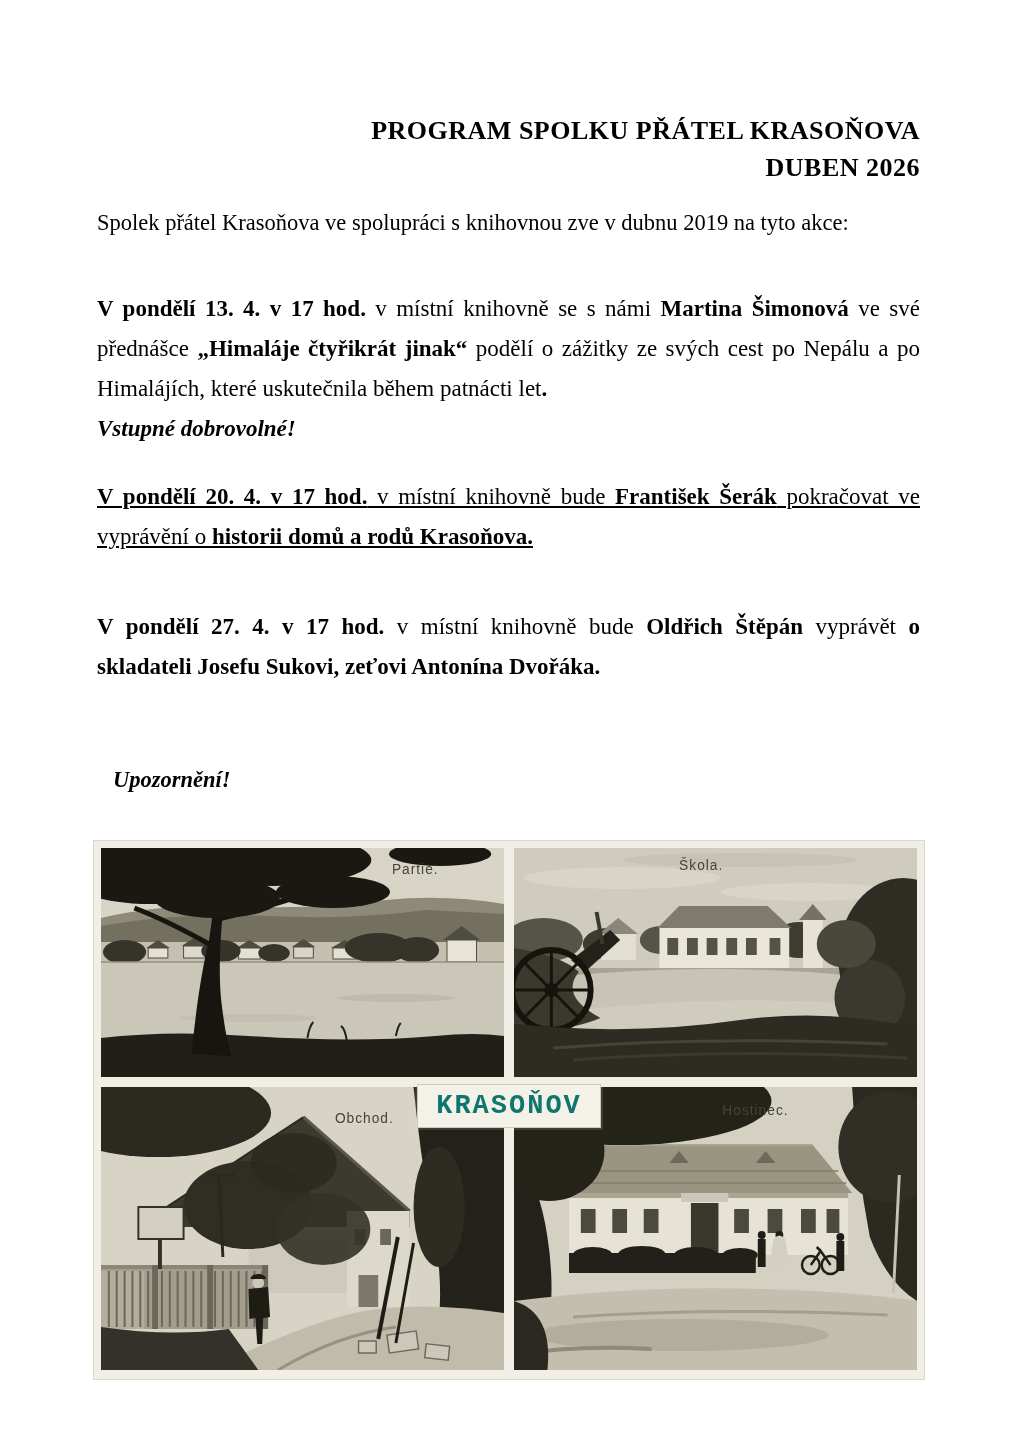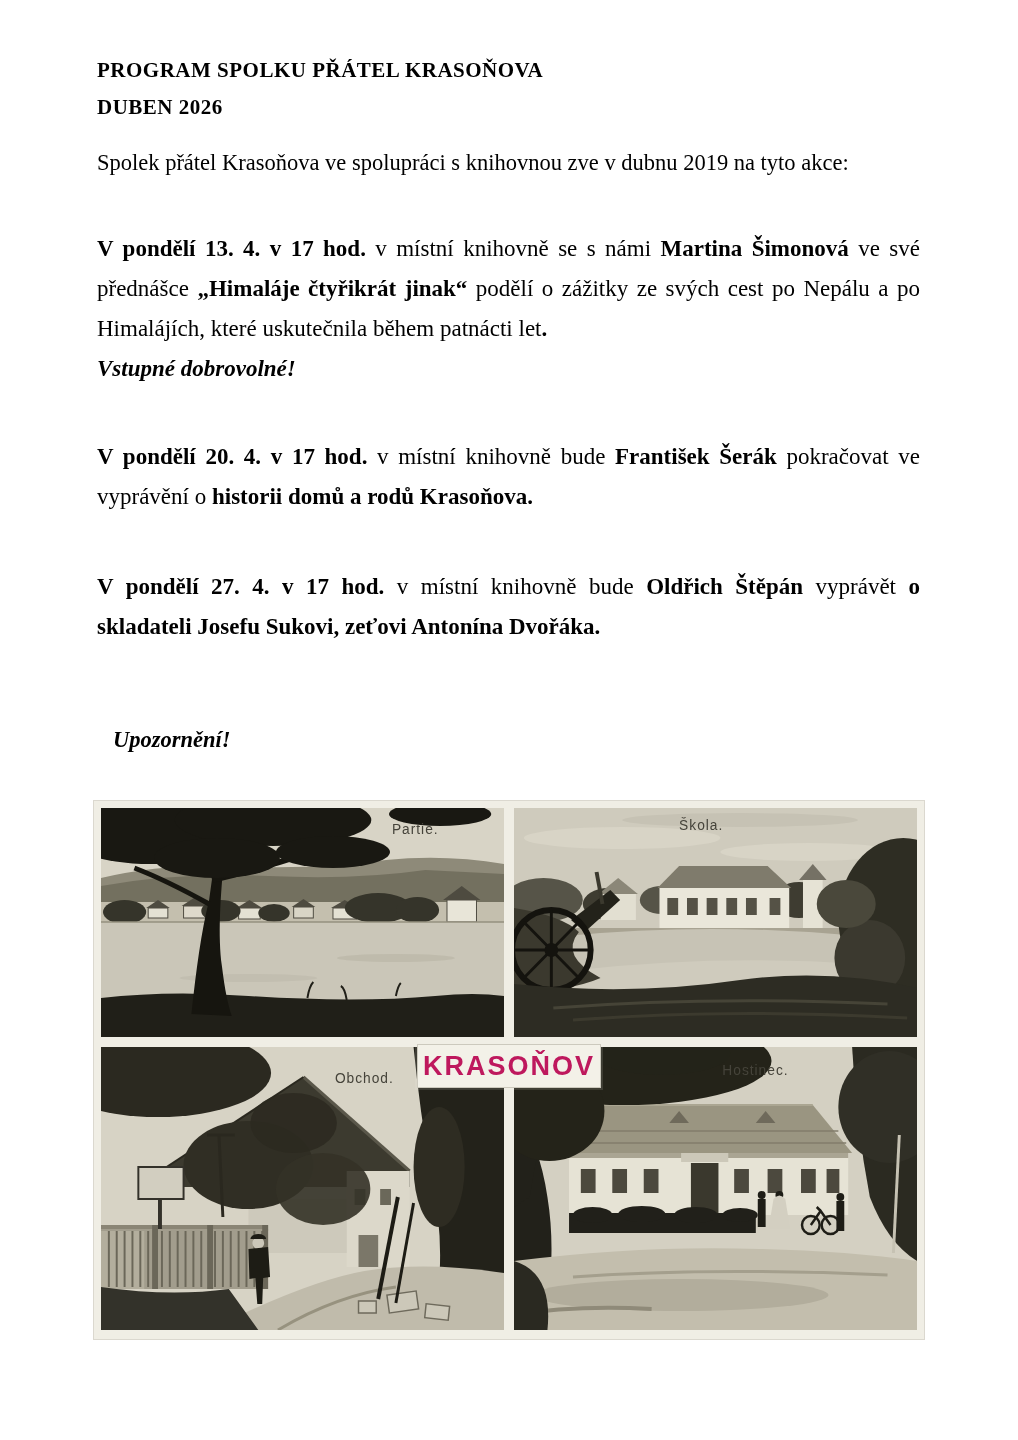--- a/index.html
+++ b/index.html
@@ -2,45 +2,45 @@
 <html><head>
 <meta charset="utf-8">
 <style>
   html,body { margin:0; padding:0; background:#ffffff; }
   .page {
     position:relative; width:1018px; height:1440px; margin:0 auto;
     background:#ffffff; font-family:"Liberation Serif", serif; color:#000;
     overflow:hidden;
   }
   .content { position:absolute; left:97px; top:0; width:823px; }
-  .title { margin-top:52px; text-align:left; font-weight:bold; font-size:21px; line-height:37px; letter-spacing:0.5px; }
+  .title { margin-top:112px; text-align:right; font-weight:bold; font-size:26px; line-height:37px; letter-spacing:0.5px; }
   .intro  { margin:22px 0 0 0; font-size:22.5px; line-height:30px; }
   .event  { font-size:23px; line-height:40px; text-align:justify; }
   .event p { margin:0; }
   .e1 { margin-top:51px; }
-  .e2 { margin-top:48px; }
+  .e2 { margin-top:28px;text-decoration:underline; }
   .e3 { margin-top:50px; }
   .notice { margin-top:78px; font-size:22.5px; line-height:30px; }
   .notice p { margin:16px; }
   .postcard {
     position:relative; margin-top:45px; margin-left:-4px;
     width:832px; height:540px; box-sizing:border-box;
     background:#f0eee5; border:1px solid #dbd8cf;
     padding:7px; display:grid; grid-template-columns:1fr 1fr;
     grid-template-rows:229px 283px; gap:10px;
   }
   .photo { position:relative; overflow:hidden; background:#d8d4c6; }
   .photo svg { display:block; width:100%; height:100%; }
   .ph-label { font-family:"Liberation Sans", sans-serif; font-size:14px; fill:#45433a; letter-spacing:1px; }
   .banner {
     position:absolute; left:50%; top:243px; transform:translateX(-50%);
     width:182px; height:42px; background:#f3f1e8; border:1px solid #ccc9bd;
     display:flex; align-items:center; justify-content:center;
-    font-family:Liberation Sans, sans-serif; font-weight:bold;
-    font-size:27px; letter-spacing:2px; color:#be185d;
+    font-family:Liberation Mono, monospace; font-weight:bold;
+    font-size:27px; letter-spacing:2px; color:#0f766e;
     box-shadow:0 0 0 2px #f3f1e822;
   }
 </style>
 </head>
 <body>
 
 <div class="page">
   <div class="content">
 
     <div class="title">

